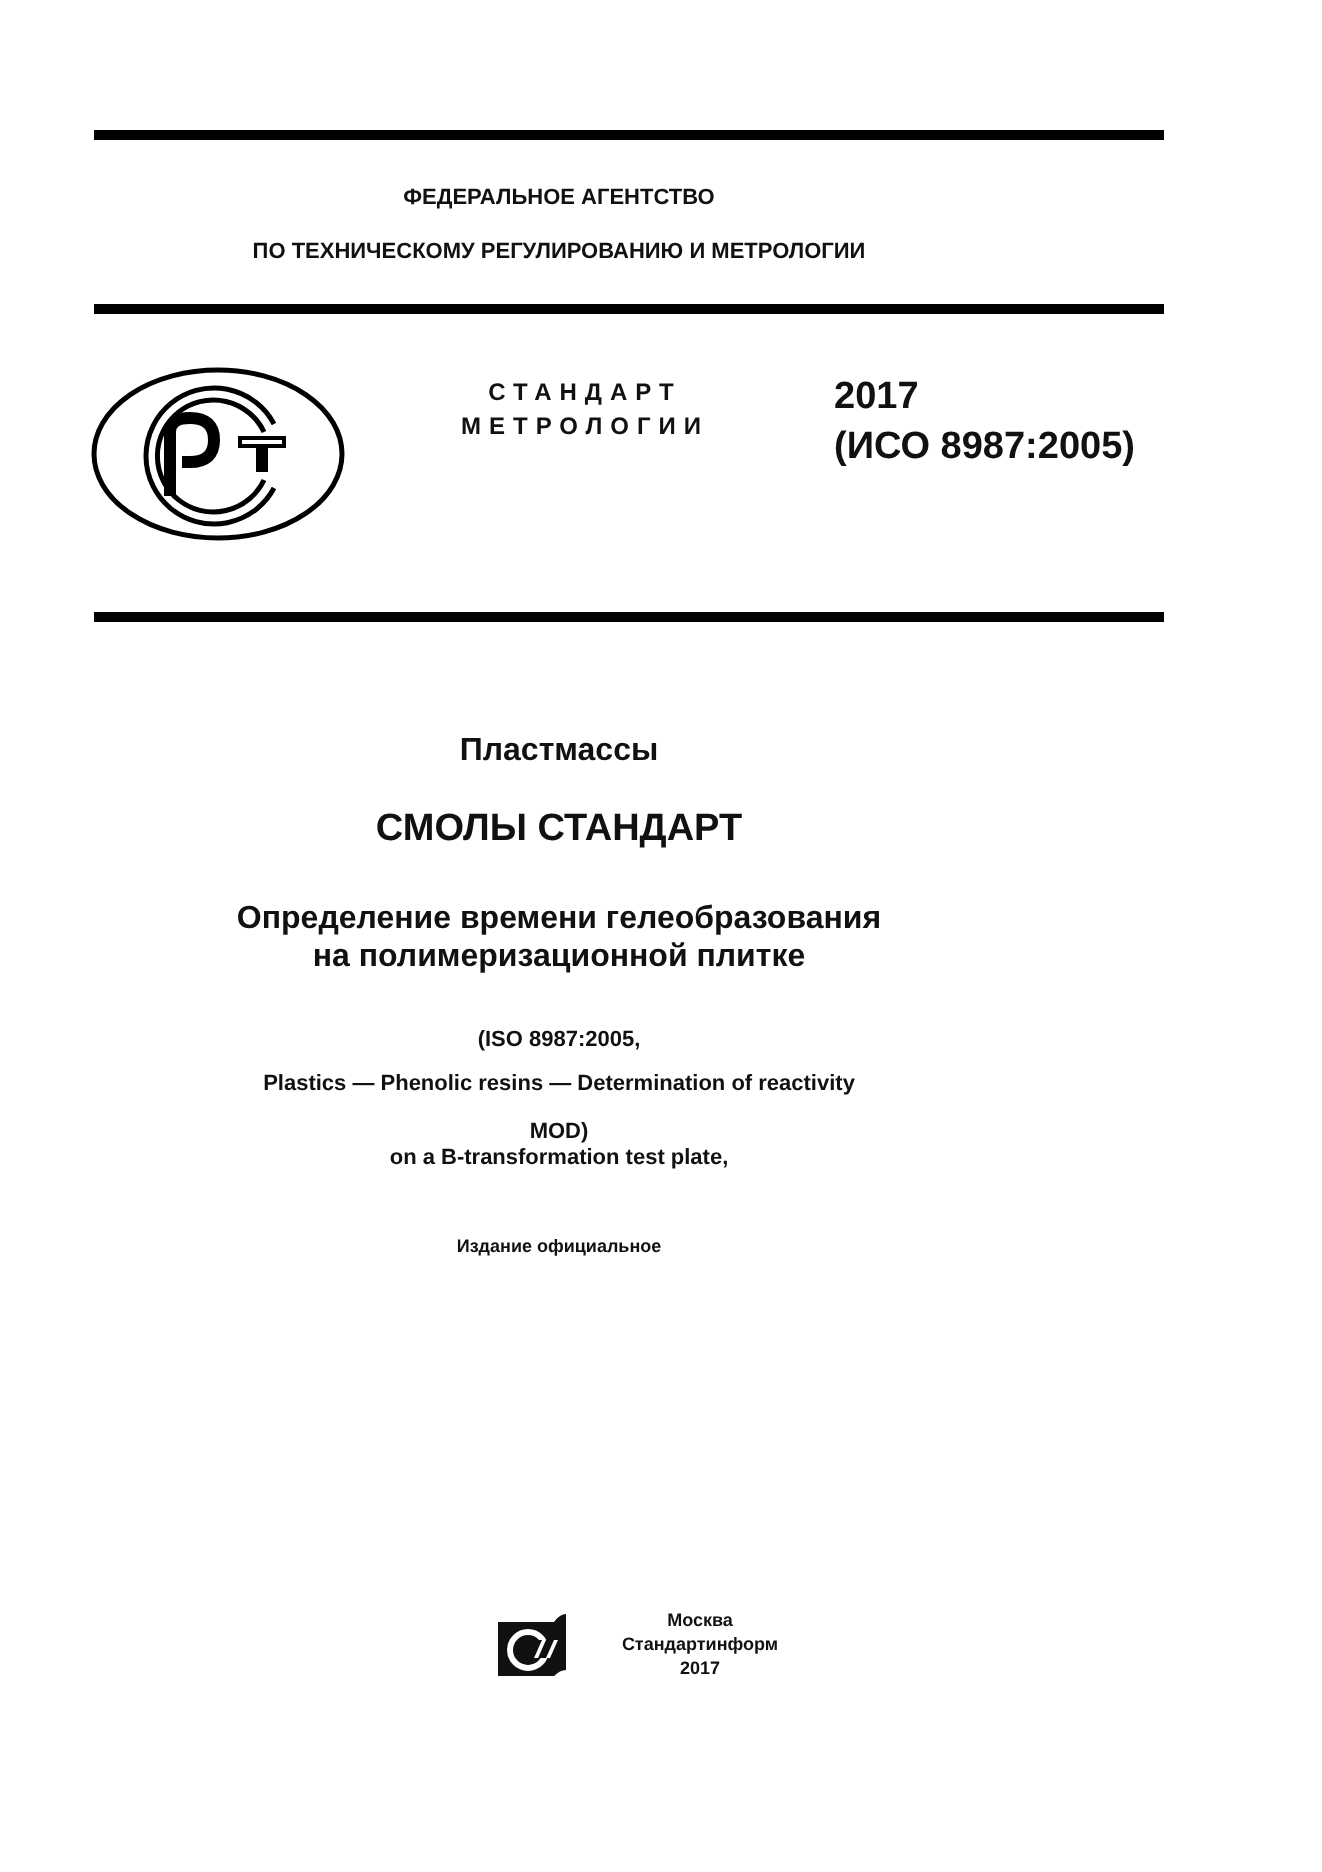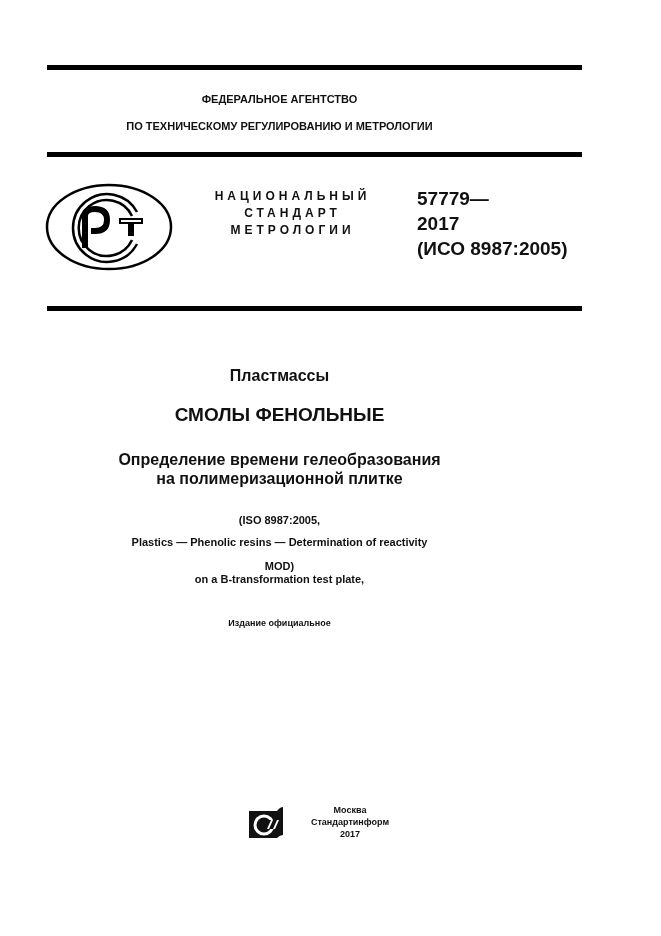--- a/index.html
+++ b/index.html
@@ -27,35 +27,33 @@
     <path d="M92 30 A34 34 0 1 0 92 62" fill="none" stroke="#000" stroke-width="2.5"></path>
     <path d="M87 34 A28 28 0 1 0 87 58" fill="none" stroke="#000" stroke-width="2.5"></path>
     <path d="M40 66 L40 34 Q40 27 50 27 Q62 27 62 38 Q62 49 50 49 L46 49" fill="none" stroke="#000" stroke-width="6"></path>
     <rect x="74" y="36" width="24" height="6" fill="#000"></rect>
     <rect x="83" y="36" width="6" height="18" fill="#000"></rect>
     <rect x="76" y="38" width="20" height="2" fill="#fff"></rect>
   </svg>
 </div>
 
 <div class="natstd">
-  <div>НАЦИОНАЛЬНЫЙ</div>
   <div>СТАНДАРТ</div>
   <div>МЕТРОЛОГИИ</div>
 </div>
 
 <div class="gost">
-  <div>57779—</div>
   <div>2017</div>
   <div>(ИСО 8987:2005)</div>
 </div>
 
 <div class="rule" style="top:306px;"></div>
 
 <div class="center" style="top:367px; font-size:16px;">Пластмассы</div>
-<div class="center" style="top:404px; font-size:19px;">СМОЛЫ ФЕНОЛЬНЫЕ</div>
+<div class="center" style="top:404px; font-size:19px;">СМОЛЫ СТАНДАРТ</div>
 <div class="center" style="top:451px; font-size:16px;">Определение времени гелеобразования</div>
 <div class="center" style="top:470px; font-size:16px;">на полимеризационной плитке</div>
 
 <div class="center" style="top:514px; font-size:11px;">(ISO 8987:2005,</div>
 <div class="center" style="top:536px; font-size:11px;">Plastics — Phenolic resins — Determination of reactivity</div>
 <div class="center" style="top:545px; font-size:11px;margin-top:28px;">on a B-transformation test plate,</div>
 <div class="center" style="top:560px; font-size:11px;">MOD)</div>
 
 <div class="center" style="top:618px; font-size:9px;">Издание официальное</div>
 

